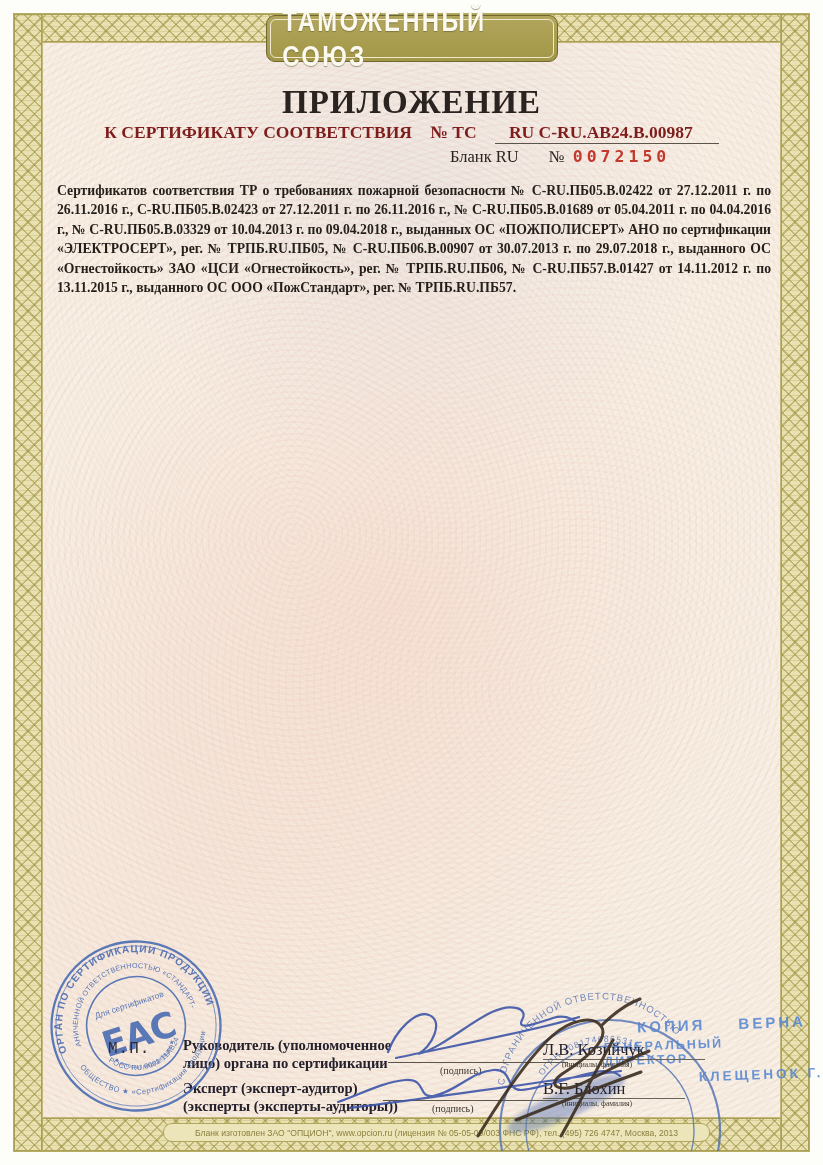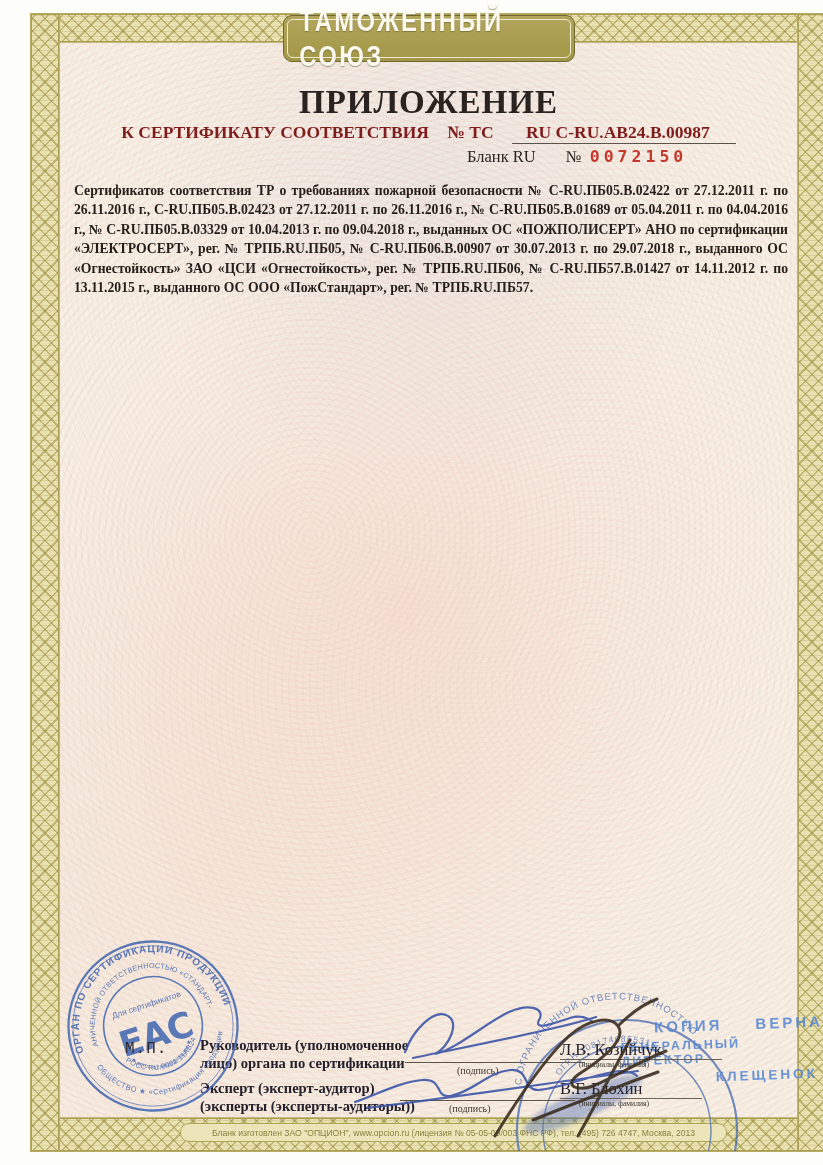--- a/index.html
+++ b/index.html
@@ -1,18 +1,18 @@
 <!DOCTYPE html>
 <html><head>
 <meta charset="utf-8">
 <style>
   html,body{margin:0;padding:0;}
   body{width:823px;height:1165px;position:relative;background:#fdfdfa;overflow:hidden;
        font-family:"Liberation Serif", serif;}
-  .page{position:absolute;left:17px;top:0;width:709px;height:1165px;}
+  .page{position:absolute;left:0;top:0;width:709px;height:1165px;}
 
   
   .band{position:absolute;background:
       repeating-linear-gradient(45deg, rgba(151,140,58,.50) 0 1.6px, rgba(151,140,58,0) 1.6px 9px),
       repeating-linear-gradient(-45deg, rgba(151,140,58,.50) 0 1.6px, rgba(151,140,58,0) 1.6px 9px),
       repeating-linear-gradient(0deg, rgba(170,160,80,.25) 0 1px, rgba(170,160,80,0) 1px 5px),
       #e9e1b2;
       box-shadow: inset 0 0 0 1px #ab9f55, 0 0 0 1px #b7ac64;}
   .band-top{left:14px;top:14px;width:795px;height:28px;}
   .band-bottom{left:14px;top:1118px;width:795px;height:33px;}

